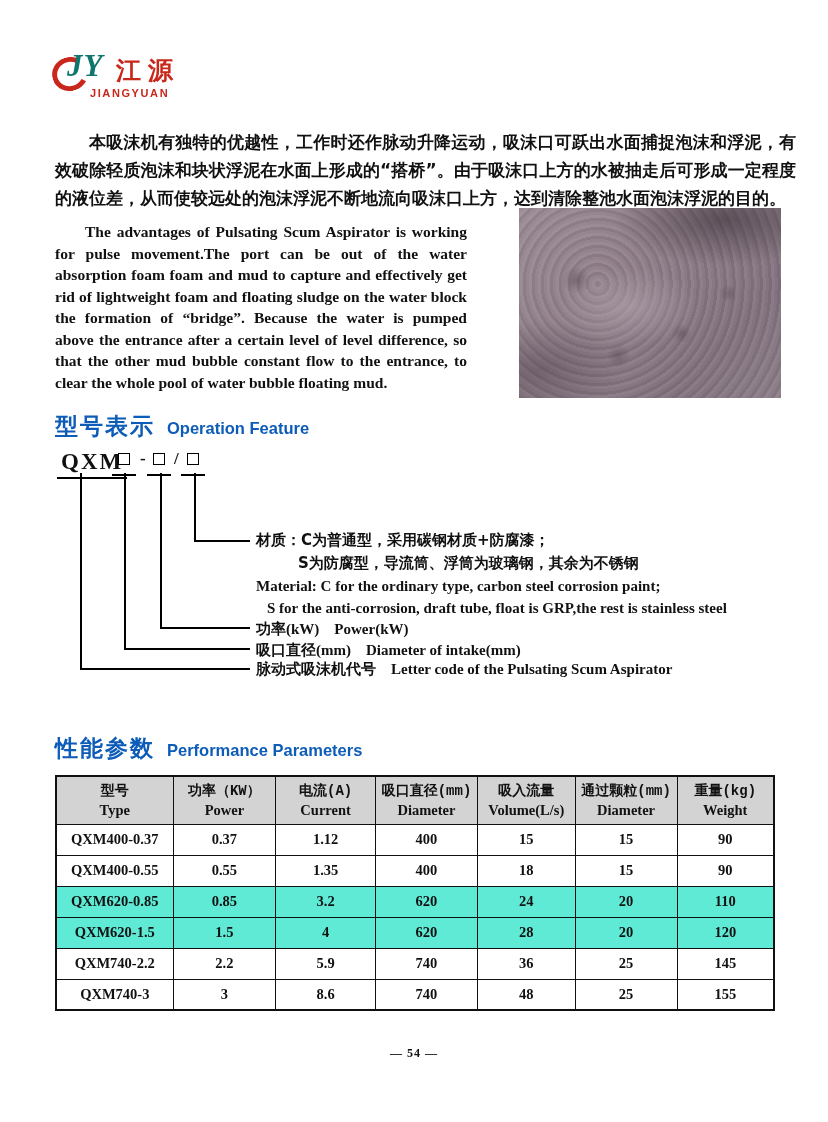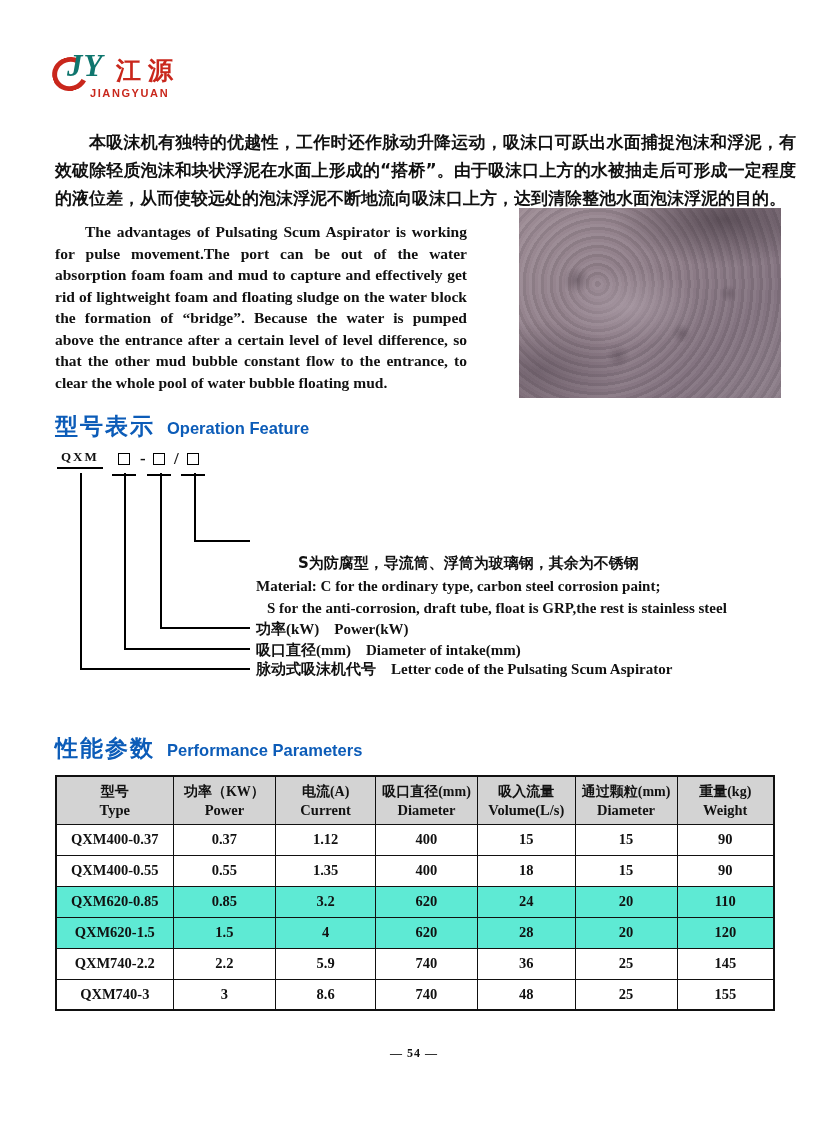--- a/index.html
+++ b/index.html
@@ -73,21 +73,21 @@
     color:#0c5cb8; font-family:"DejaVu Sans",sans-serif; font-weight:bold; font-size:23px; letter-spacing:2px;
   }
   .sec-head .en {
     color:#0c5cb8; font-family:"Liberation Sans","DejaVu Sans",sans-serif; font-weight:bold; font-size:16.5px; margin-left:12px;
   }
   #head-model  { top:411px; }
   #head-params { top:733px; }
 
   
   .code-item { position:absolute; top:449px; border-bottom:2px solid #000; font-weight:bold; }
-  .code-qxm { left:57px; font-size:13px; letter-spacing:2px; padding:0 4px 2px 4px; }
+  .code-qxm { left:57px; font-size:23px; letter-spacing:2px; padding:0 4px 2px 4px; }
   .code-boxwrap { padding:2px 6px 5px 6px; }
   .code-box {
     display:inline-block; width:12px; height:12px; border:1.7px solid #000; background:#fff;
   }
   .code-sep { position:absolute; top:449px; font-weight:bold; font-size:17px; }
   .vline { position:absolute; width:1.8px; background:#000; }
   .hline { position:absolute; height:1.8px; background:#000; }
 
   .dlabel { position:absolute; white-space:nowrap; font-weight:bold; font-size:15px; line-height:20px; }
   .dlabel.cjk { font-family:"DejaVu Sans",sans-serif; }
@@ -98,21 +98,21 @@
     border-collapse:collapse; table-layout:fixed;
     border:2.5px solid #111;
   }
   .ptable th, .ptable td {
     border:1.5px solid #111; text-align:center; vertical-align:middle;
     font-weight:bold; padding:0;
   }
   .ptable th { height:48px; background:#d3d3d3; }
   .ptable td { height:31px; font-size:14.5px; }
   .ptable tr.shaded td { background:#5eead4; }
-  .th-cn { font-family:Liberation Serif, serif; font-size:14px; line-height:19px; }
+  .th-cn { font-family:Liberation Mono, monospace; font-size:14px; line-height:19px; }
   .th-en { font-family:"Liberation Serif",serif; font-size:14.5px; line-height:18px; }
 
   
   .page-num {
     position:absolute; left:0; top:1046px; width:100%;
     text-align:center; font-weight:bold; font-size:12px; letter-spacing:1px;
   }
 </style>
 </head>
 <body>
@@ -143,20 +143,21 @@
 
   <div class="vline" style="left:80px;  top:473px; height:196px;"></div>
   <div class="vline" style="left:124px; top:473px; height:177px;"></div>
   <div class="vline" style="left:160px; top:473px; height:156px;"></div>
   <div class="vline" style="left:194px; top:473px; height:68px;"></div>
   <div class="hline" style="left:194px; top:540px; width:56px;"></div>
   <div class="hline" style="left:160px; top:627px; width:90px;"></div>
   <div class="hline" style="left:124px; top:648px; width:126px;"></div>
   <div class="hline" style="left:80px;  top:668px; width:170px;"></div>
 
+  <div class="dlabel cjk" style="left:256px; top:530px;">材质：C为普通型，采用碳钢材质+防腐漆；</div>
   <div class="dlabel cjk" style="left:298px; top:553px;">S为防腐型，导流筒、浮筒为玻璃钢，其余为不锈钢</div>
   <div class="dlabel" style="left:256px; top:576px;">Material: C for the ordinary type, carbon steel corrosion paint;</div>
   <div class="dlabel" style="left:267px; top:598px;">S for the anti-corrosion, draft tube, float is GRP,the rest is stainless steel</div>
   <div class="dlabel" style="left:256px; top:619px;">功率(kW)　Power(kW)</div>
   <div class="dlabel" style="left:256px; top:640px;">吸口直径(mm)　Diameter of intake(mm)</div>
   <div class="dlabel" style="left:256px; top:659px;">脉动式吸沫机代号　Letter code of the Pulsating Scum Aspirator</div>
 
   <div class="sec-head" id="head-params">
     <span class="cn">性能参数</span><span class="en">Performance Parameters</span>
   </div>

